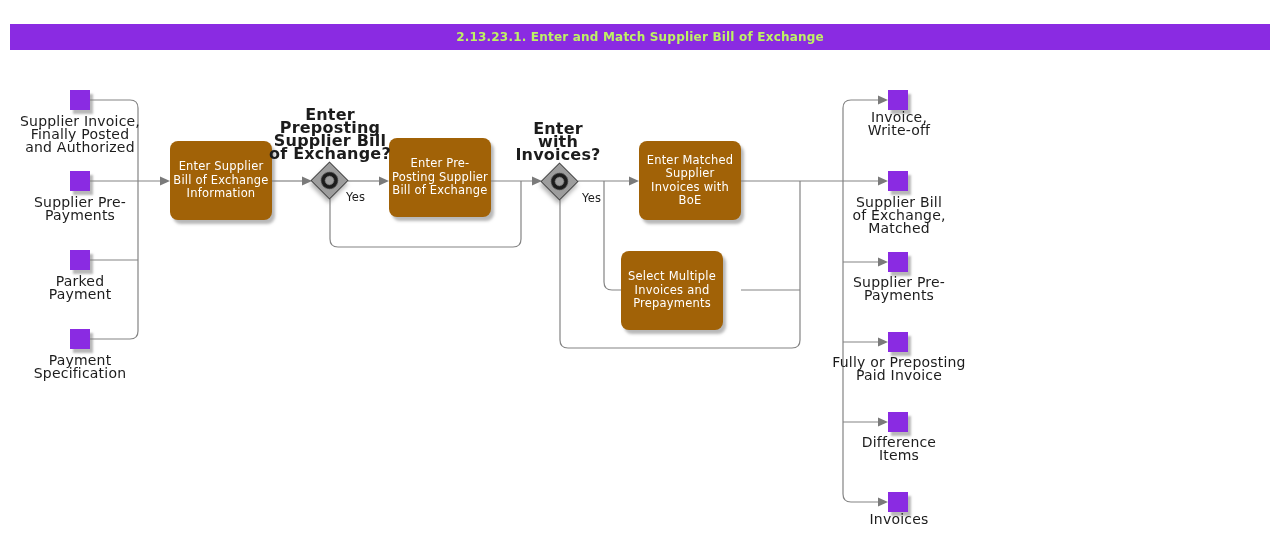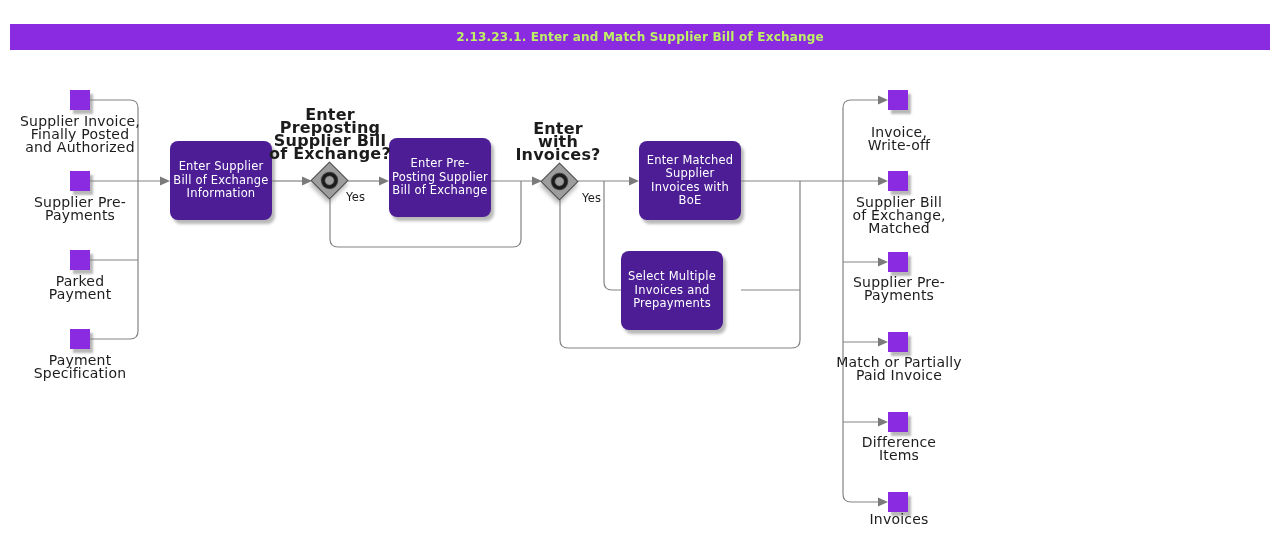--- a/index.html
+++ b/index.html
@@ -15,21 +15,21 @@
   svg.connectors{position:absolute;left:0;top:0;}
   .sq{
     position:absolute;width:20px;height:20px;background:#8a2be2;
     box-shadow:3px 4px 2px rgba(125,125,125,.55);
   }
   .nlabel{
     position:absolute;width:140px;text-align:center;font-size:14px;line-height:13px;
     color:#1c1c1c;white-space:pre-line;letter-spacing:.2px;
   }
   .task{
-    position:absolute;width:102px;height:79px;background:#4c1d95;border-radius:8px;
+    position:absolute;width:102px;height:79px;background:#a16207;border-radius:8px;
     box-shadow:3px 4px 3px rgba(125,125,125,.55);
     color:#ffffff;display:flex;align-items:center;justify-content:center;
     text-align:center;font-size:11.5px;line-height:13.5px;white-space:pre-line;letter-spacing:.2px;
   }
   .diamond{
     position:absolute;width:25px;height:25px;background:#9d9d9d;border:1.5px solid #3f3f3f;
     transform:rotate(45deg);filter:drop-shadow(2px 3px 2px rgba(110,110,110,.55));
   }
   .diamond .ring{
     position:absolute;inset:0;margin:auto;width:17px;height:17px;box-sizing:border-box;
@@ -139,34 +139,34 @@
 
 <div class="qlabel" style="left:493px;top:122px">Enter
 with
 Invoices?</div>
 <div class="diamond" style="left:546px;top:168px">
   <span class="ring"></span>
 </div>
 <div class="yes" style="left:582px;top:166px">Yes</div>
 
 <div class="sq" style="left:888px;top:90px"></div>
-<div class="nlabel" style="left:829px;top:126px">Invoice,
+<div class="nlabel" style="left:829px;top:111px">Invoice,
 Write-off</div>
 
 <div class="sq" style="left:888px;top:171px"></div>
 <div class="nlabel" style="left:829px;top:196px">Supplier Bill
 of Exchange,
 Matched</div>
 
 <div class="sq" style="left:888px;top:252px"></div>
 <div class="nlabel" style="left:829px;top:276px">Supplier Pre-
 Payments</div>
 
 <div class="sq" style="left:888px;top:332px"></div>
-<div class="nlabel" style="left:829px;top:356px">Match or Partially
+<div class="nlabel" style="left:829px;top:356px">Fully or Preposting
 Paid Invoice</div>
 
 <div class="sq" style="left:888px;top:412px"></div>
 <div class="nlabel" style="left:829px;top:436px">Difference
 Items</div>
 
 <div class="sq" style="left:888px;top:492px"></div>
 <div class="nlabel" style="left:829px;top:513px">Invoices</div>
 
 </body></html>

